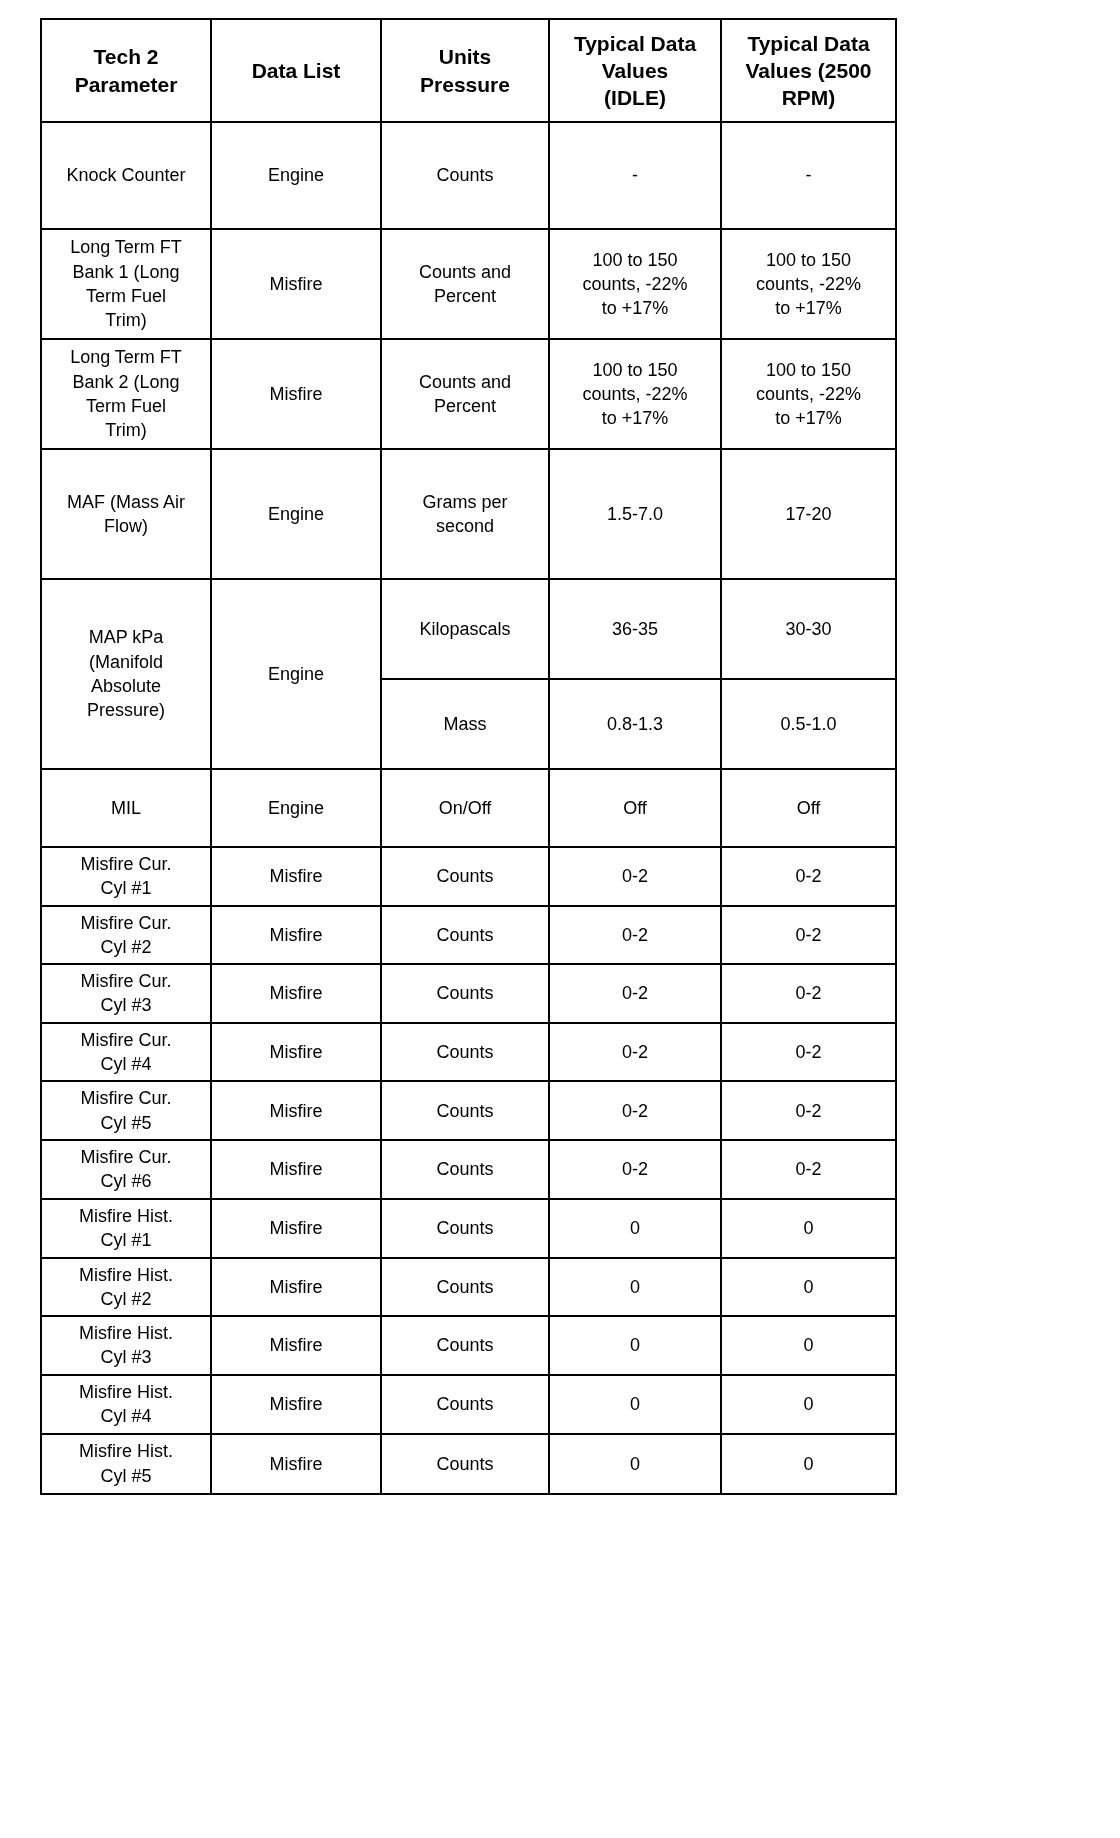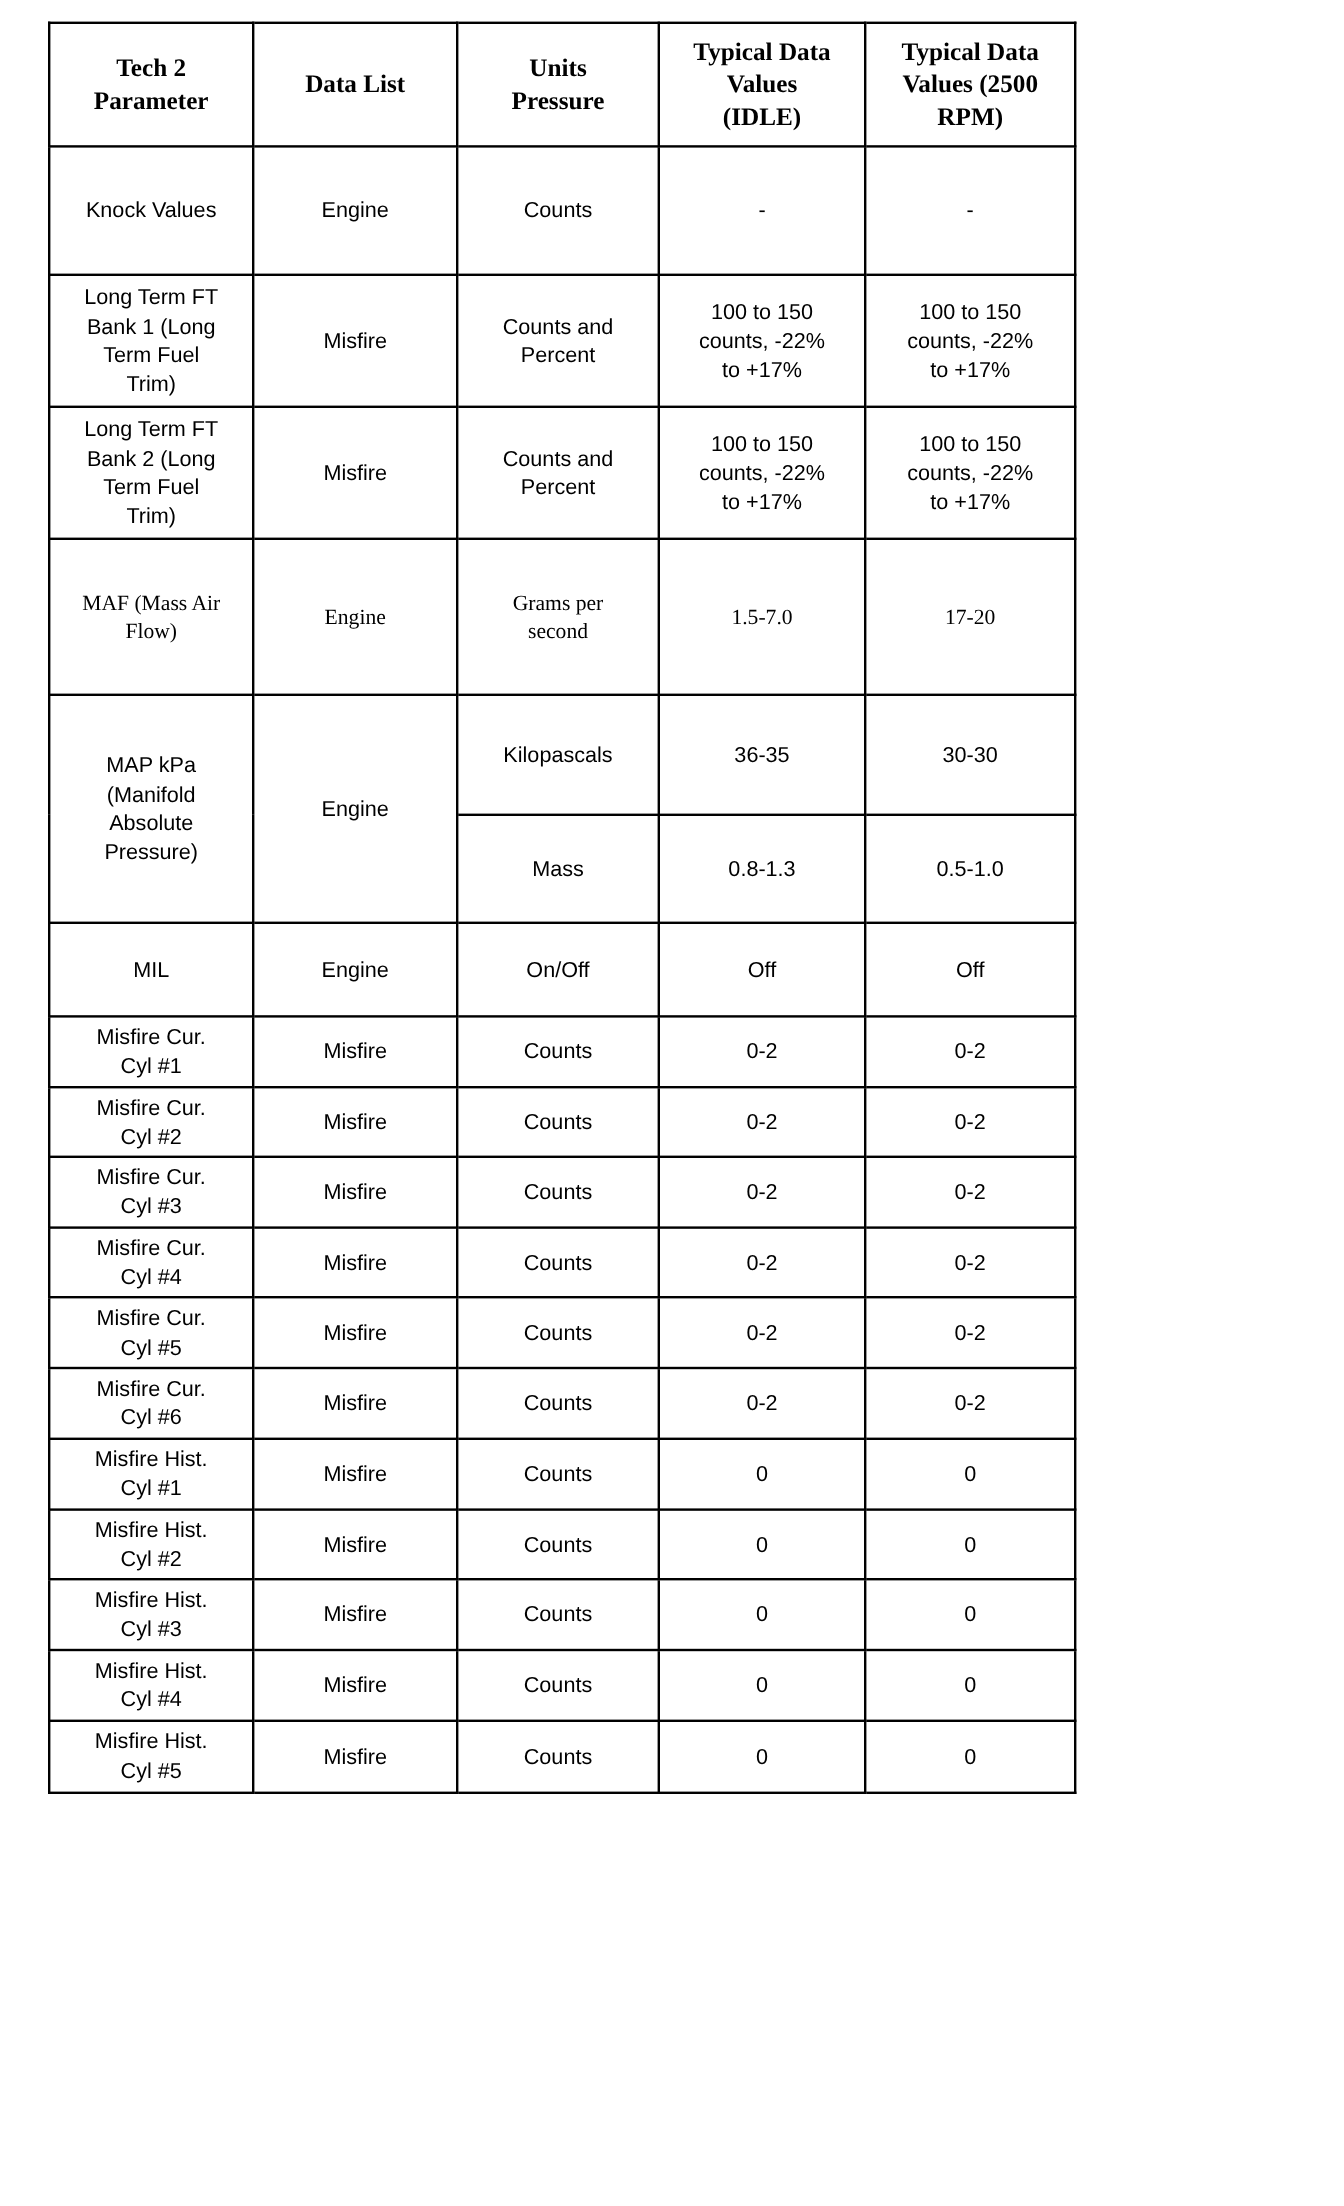--- a/index.html
+++ b/index.html
@@ -42,21 +42,20 @@
     font-weight: bold;
     line-height: 1.3;
   }
   table.data-table td {
     font-size: 18px;
     font-weight: normal;
     line-height: 1.35;
   }
   thead tr {
     height: 103px;
-    font-family: Liberation Serif, serif;
   }
 </style>
 </head>
 <body>
 
 <div class="page">
   <table class="data-table">
     <colgroup>
       <col style="width:170px">
       <col style="width:170px">
@@ -74,21 +73,21 @@
         <th>Typical Data
 Values
 (IDLE)</th>
         <th>Typical Data
 Values (2500
 RPM)</th>
       </tr>
     </thead>
     <tbody id="table-body">
         <tr style="height: 107px;">
-          <td>Knock Values</td>
+          <td>Knock Counter</td>
           <td>Engine</td>
           <td>Counts</td>
           <td>-</td>
           <td>-</td>
         </tr>
         <tr style="height: 110px;">
           <td>Long Term FT
 Bank 1 (Long
 Term Fuel
 Trim)</td>
@@ -110,21 +109,21 @@
           <td>Misfire</td>
           <td>Counts and
 Percent</td>
           <td>100 to 150
 counts, -22%
 to +17%</td>
           <td>100 to 150
 counts, -22%
 to +17%</td>
         </tr>
-        <tr style="height: 130px; font-family: Liberation Serif, serif;">
+        <tr style="height: 130px;">
           <td>MAF (Mass Air
 Flow)</td>
           <td>Engine</td>
           <td>Grams per
 second</td>
           <td>1.5-7.0</td>
           <td>17-20</td>
         </tr>
         <tr style="height: 100px;">
           <td rowspan="2">MAP kPa

